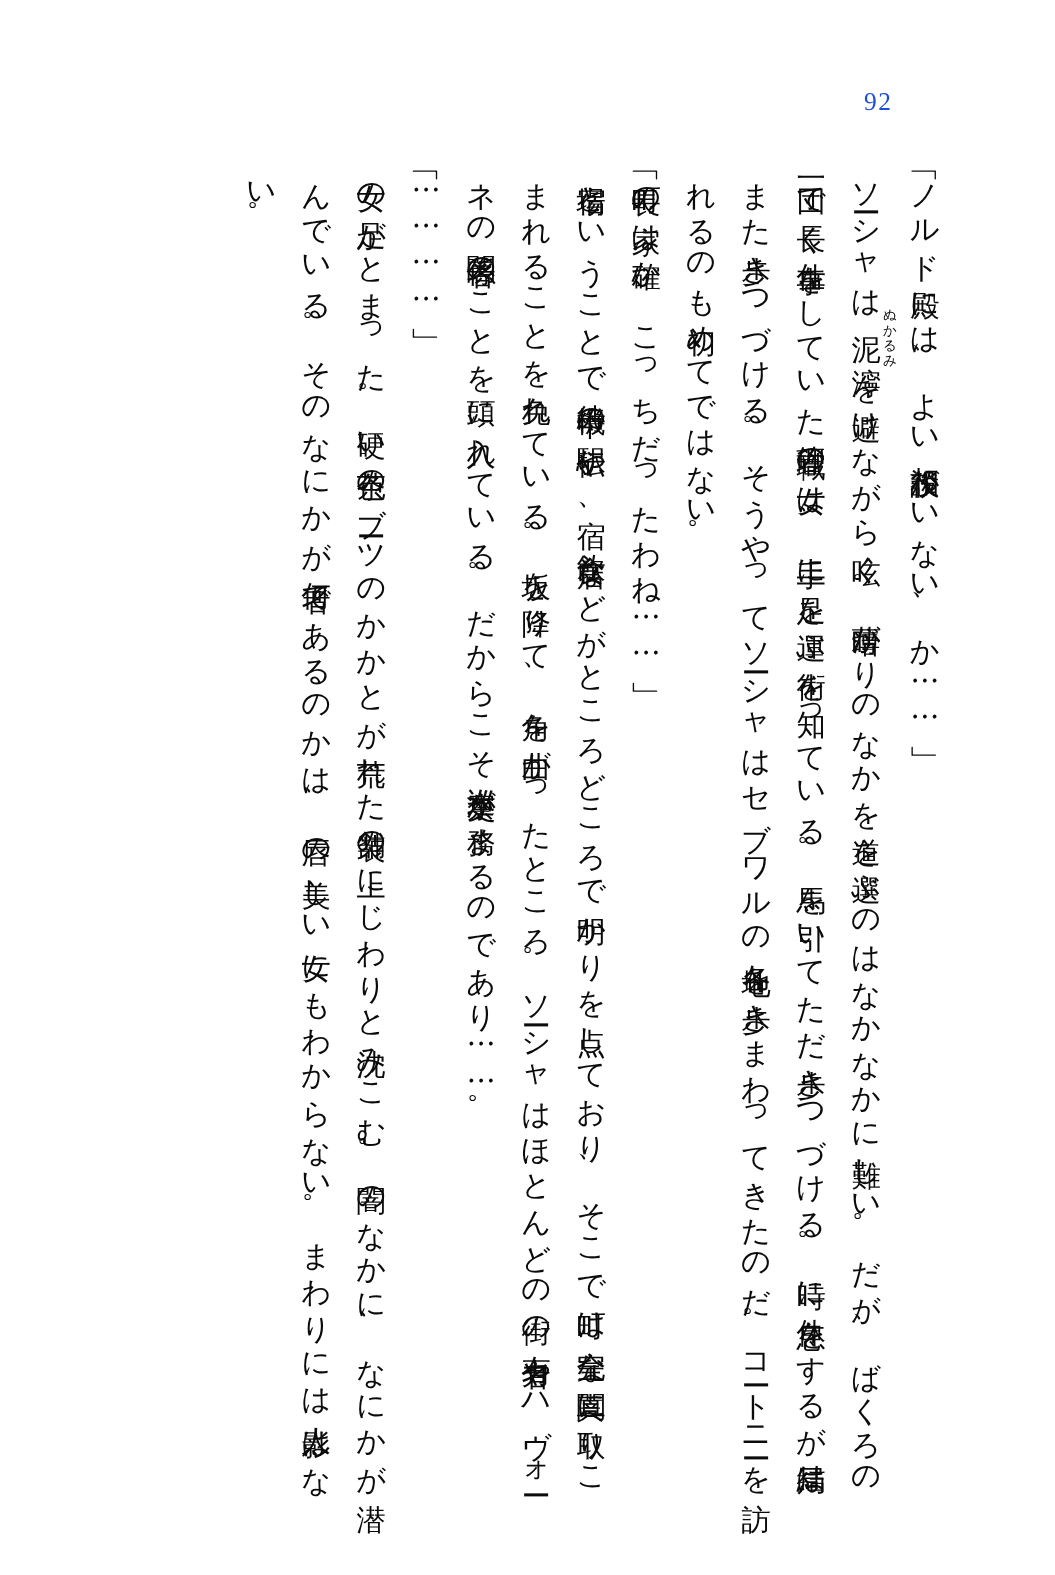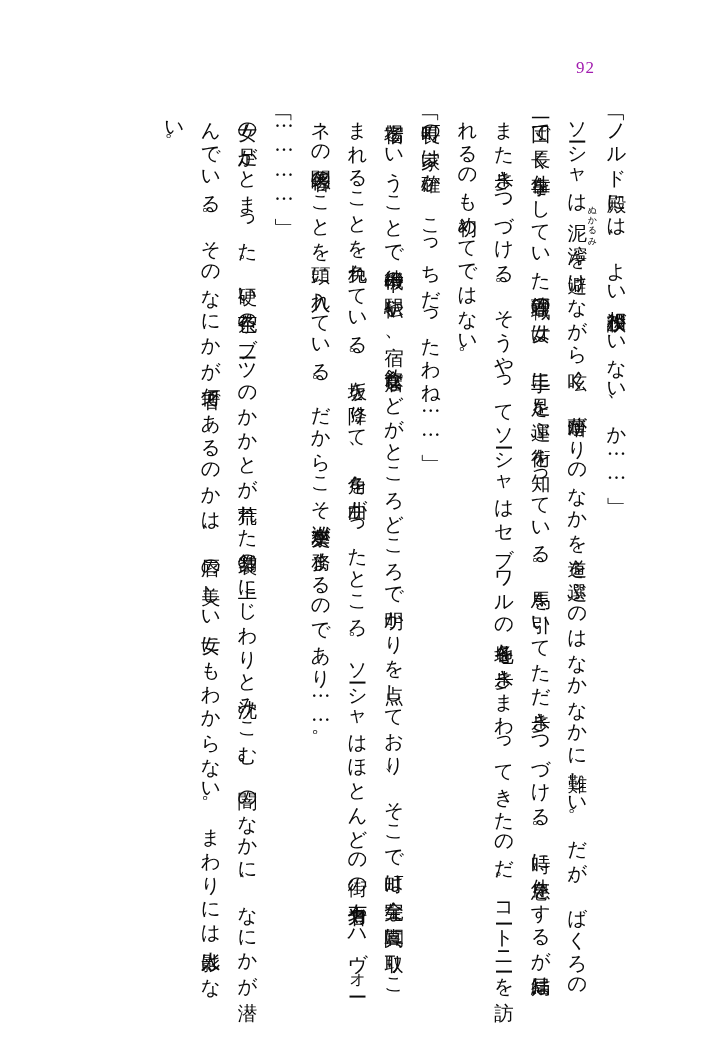--- a/index.html
+++ b/index.html
@@ -23,21 +23,21 @@
     height: 1050px;
     background: #ffffff;
   }
   .page-number {
     position: absolute;
     top: 58px;
     right: 108px;
     font-size: 17px;
     font-family: "Liberation Serif", "DejaVu Serif", serif;
     letter-spacing: 1px;
-    color: #a21caf;
+    color: #1d4ed8;
   }
   .text-body {
     position: absolute;
     top: 108px;
     left: 62px;
     width: 572px;
     height: 880px;
     writing-mode: vertical-rl;
     text-orientation: upright;
     font-size: 19.5px;

